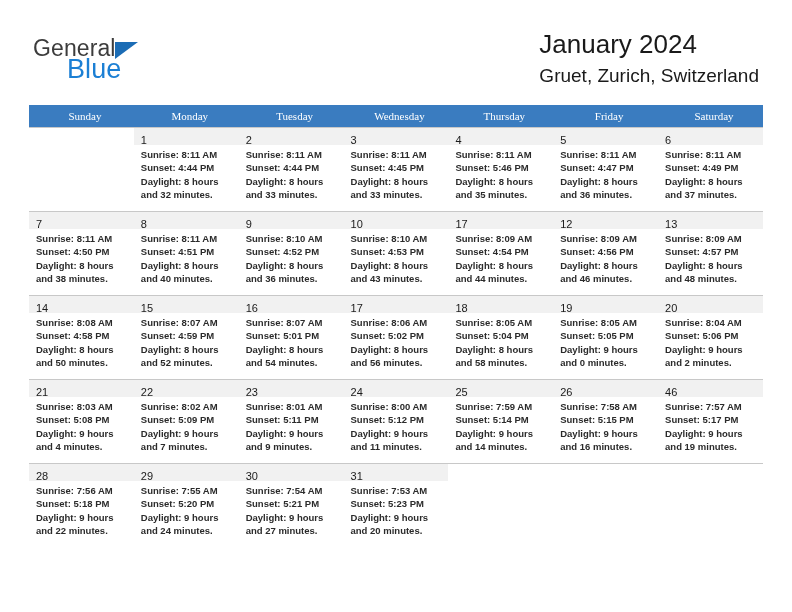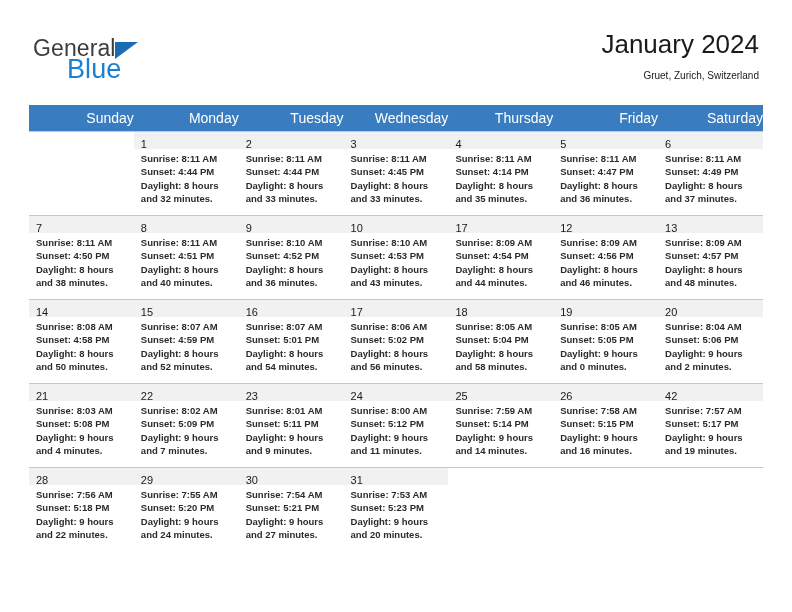--- a/index.html
+++ b/index.html
@@ -66,55 +66,55 @@
     font-size: 27px;
     line-height: 25px;
     color: #1b7fd4;
     letter-spacing: 0.1px;
   }
 
   .title-block {
     position: absolute;
     right: 0;
     top: 0;
-    text-align: right;
   }
   .cal-title {
     font-size: 26px;
     line-height: 32px;
     color: #1a1a1a;
     font-weight: normal;
     white-space: nowrap;
   }
   .cal-subtitle {
     margin-top: 7px;
-    font-size: 10px;
+    font-size: 19px;
     line-height: 17px;
     color: #1a1a1a;
     white-space: nowrap;
   }
 
   
   .calendar {
     position: absolute;
     left: 29px;
     top: 105px;
     width: 734px;
     border-collapse: collapse;
     table-layout: fixed;
   }
   .calendar th {
     background: #3a7cc0;
     color: #ffffff;
-    font-size: 14px;
+    font-size: 11px;
     font-weight: normal;
-    text-align: right;
+    text-align: center;
     padding: 5px 0 5px 7px;
     height: 11px;
     border: none;
+    font-family: Liberation Serif, serif;
   }
   .calendar td {
     vertical-align: top;
     padding: 0;
     border: none;
     width: 104.85px;
     height: 84px;
   }
   .daycell {
     position: relative;
@@ -219,21 +219,21 @@
                 <div class="dayline">Daylight: 8 hours</div>
                 <div class="dayline">and 33 minutes.</div>
               </div>
             </div>
           </td>
           <td>
             <div class="daycell filled">
               <div class="daynum-bar"><span class="daynum">4</span></div>
               <div class="daylines">
                 <div class="dayline">Sunrise: 8:11 AM</div>
-                <div class="dayline">Sunset: 4:14 PM</div>
+                <div class="dayline">Sunset: 5:46 PM</div>
                 <div class="dayline">Daylight: 8 hours</div>
                 <div class="dayline">and 35 minutes.</div>
               </div>
             </div>
           </td>
           <td>
             <div class="daycell filled">
               <div class="daynum-bar"><span class="daynum">5</span></div>
               <div class="daylines">
                 <div class="dayline">Sunrise: 8:11 AM</div>
@@ -475,21 +475,21 @@
               <div class="daylines">
                 <div class="dayline">Sunrise: 7:58 AM</div>
                 <div class="dayline">Sunset: 5:15 PM</div>
                 <div class="dayline">Daylight: 9 hours</div>
                 <div class="dayline">and 16 minutes.</div>
               </div>
             </div>
           </td>
           <td>
             <div class="daycell filled">
-              <div class="daynum-bar"><span class="daynum">42</span></div>
+              <div class="daynum-bar"><span class="daynum">46</span></div>
               <div class="daylines">
                 <div class="dayline">Sunrise: 7:57 AM</div>
                 <div class="dayline">Sunset: 5:17 PM</div>
                 <div class="dayline">Daylight: 9 hours</div>
                 <div class="dayline">and 19 minutes.</div>
               </div>
             </div>
           </td>
         </tr>
         <tr>

